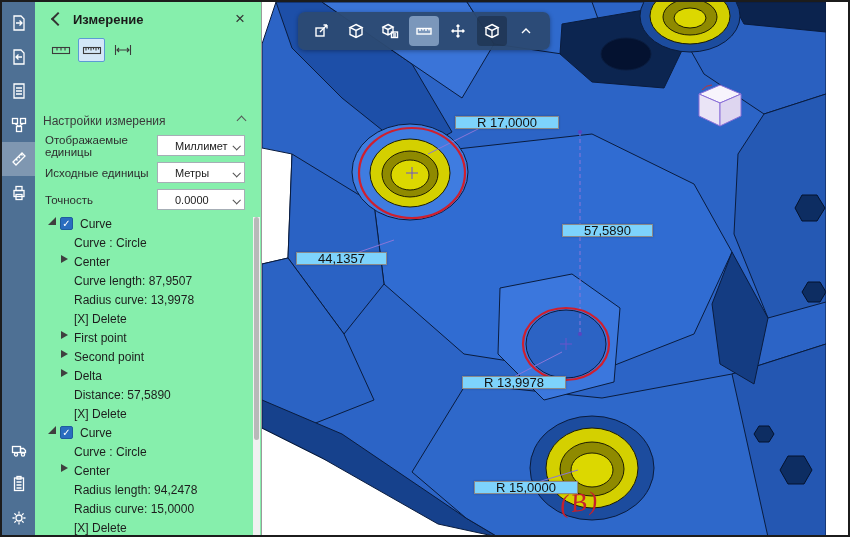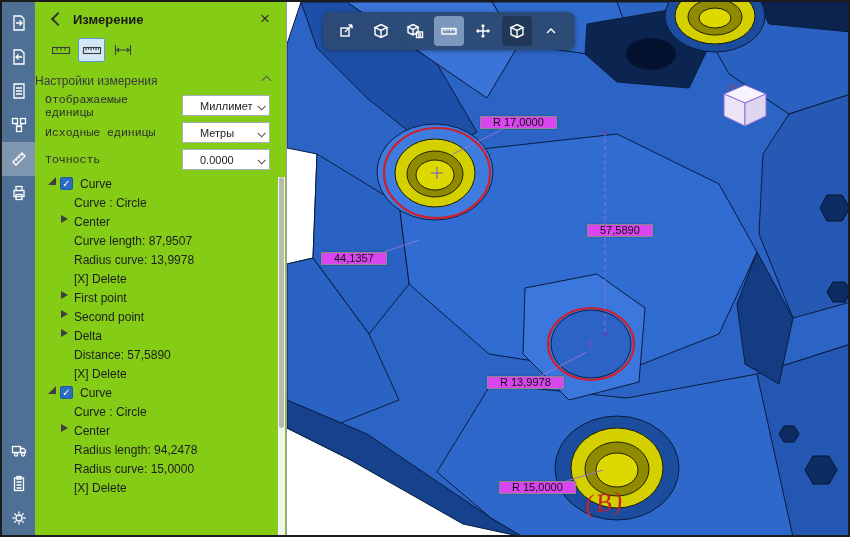--- a/index.html
+++ b/index.html
@@ -16,48 +16,48 @@
     width:33px; background:#4e7094; display:flex; flex-direction:column;
     align-items:center; flex-shrink:0; padding-top:4px;
   }
   .sicon { width:33px; height:34px; display:flex; align-items:center; justify-content:center; cursor:pointer; }
   .sicon.active { background:rgba(255,255,255,.28); }
   .sicon svg { stroke:#fff; fill:none; stroke-width:1.3; }
   .iconbar .spacer { flex:1; }
 
   
   .panel {
-    width:252px; background:#84cc16; border-right:1px solid #9a9a9a;
+    width:227px; background:#86efac; border-right:1px solid #9a9a9a;
     display:flex; flex-direction:column; flex-shrink:0; position:relative;
   }
   .phead { height:34px; display:flex; align-items:center; padding:0 12px; }
   .back-btn { width:18px; height:18px; position:relative; cursor:pointer; margin-right:8px; }
   .back-btn::before {
     content:""; position:absolute; left:6px; top:4px; width:8px; height:8px;
     border-left:2px solid #333; border-bottom:2px solid #333; transform:rotate(45deg);
   }
   .ptitle { font-size:13px; font-weight:bold; color:#1a1a1a; flex:1; }
   .close-btn { width:18px; height:18px; text-align:center; cursor:pointer; color:#333; font-size:14px; line-height:18px; }
   .close-btn::before { content:"\00D7"; font-size:17px; }
 
   .ptools { display:flex; gap:4px; padding:2px 10px 6px 12px; }
   .ptool { width:27px; height:24px; display:flex; align-items:center; justify-content:center; border:1px solid transparent; border-radius:2px; cursor:pointer; }
   .ptool svg { stroke:#3c3c3c; fill:none; stroke-width:1.1; }
   .ptool.selected { background:#d3e7f7; border-color:#5b9bd5; }
 
-  .sect-head { display:flex; align-items:flex-start; padding:6px 14px 4px 0; }
+  .sect-head { display:flex; align-items:flex-start; padding:6px 14px 4px 8px;margin-top:40px; }
   .sect-title { font-size:12px; color:#3a3a3a; flex:1; }
   .chev-up { width:10px; height:10px; position:relative; cursor:pointer; }
   .chev-up::before {
     content:""; position:absolute; left:1px; top:3px; width:6px; height:6px;
     border-left:1.5px solid #555; border-top:1.5px solid #555; transform:rotate(45deg);
   }
 
   .field-row { display:flex; align-items:center; padding:3px 16px 3px 10px; height:27px; }
-  .field-label { font-size:11.5px; color:#2e2e2e; flex:1;font-family:Liberation Mono, monospace; }
+  .field-label { font-size:11.5px; color:#2e2e2e; flex:1; }
   .dropdown {
     width:88px; height:21px; border:1px solid #a6aeb6; background:#fff;
     display:flex; align-items:center; padding:0 16px 0 17px; position:relative; cursor:pointer;
   }
   .dropdown .val { font-size:11px; color:#222; white-space:nowrap; overflow:hidden; }
   .dropdown::after {
     content:""; position:absolute; right:5px; top:8px; width:5px; height:5px;
     border-right:1.4px solid #555; border-bottom:1.4px solid #555; transform:rotate(45deg) translateY(-1px);
   }
 
@@ -90,22 +90,22 @@
     background:rgba(44,74,114,.95); border-radius:7px;
     display:flex; align-items:center; padding:0 9px; gap:4px;
     box-shadow:0 1px 4px rgba(0,0,0,.35);
   }
   .vtool { width:30px; height:30px; border-radius:4px; display:flex; align-items:center; justify-content:center; cursor:pointer; }
   .vtool svg { stroke:#fff; fill:none; stroke-width:1.4; }
   .vtool.active { background:#7b97bb; }
   .vtool.pressed { background:rgba(0,0,0,.25); }
 
   .dim {
-    position:absolute; background:#d946ef; border:1px solid #8a8a8a; color:#111;
-    font-size:11px; line-height:11px; padding:0 12px; white-space:nowrap;
+    position:absolute; background:#7dd3fc; border:1px solid #8a8a8a; color:#111;
+    font-size:13px; line-height:11px; padding:0 21px; white-space:nowrap;
     box-shadow:0 0 2px rgba(0,0,0,.25);
   }
   .mark-b {
     position:absolute; left:298px; top:486px; color:#c5202c;
     font-family:"Liberation Serif", serif; font-style:italic; font-size:26px;
     transform:rotate(-7deg); letter-spacing:2px;
   }
 </style>
 </head>
 <body>

